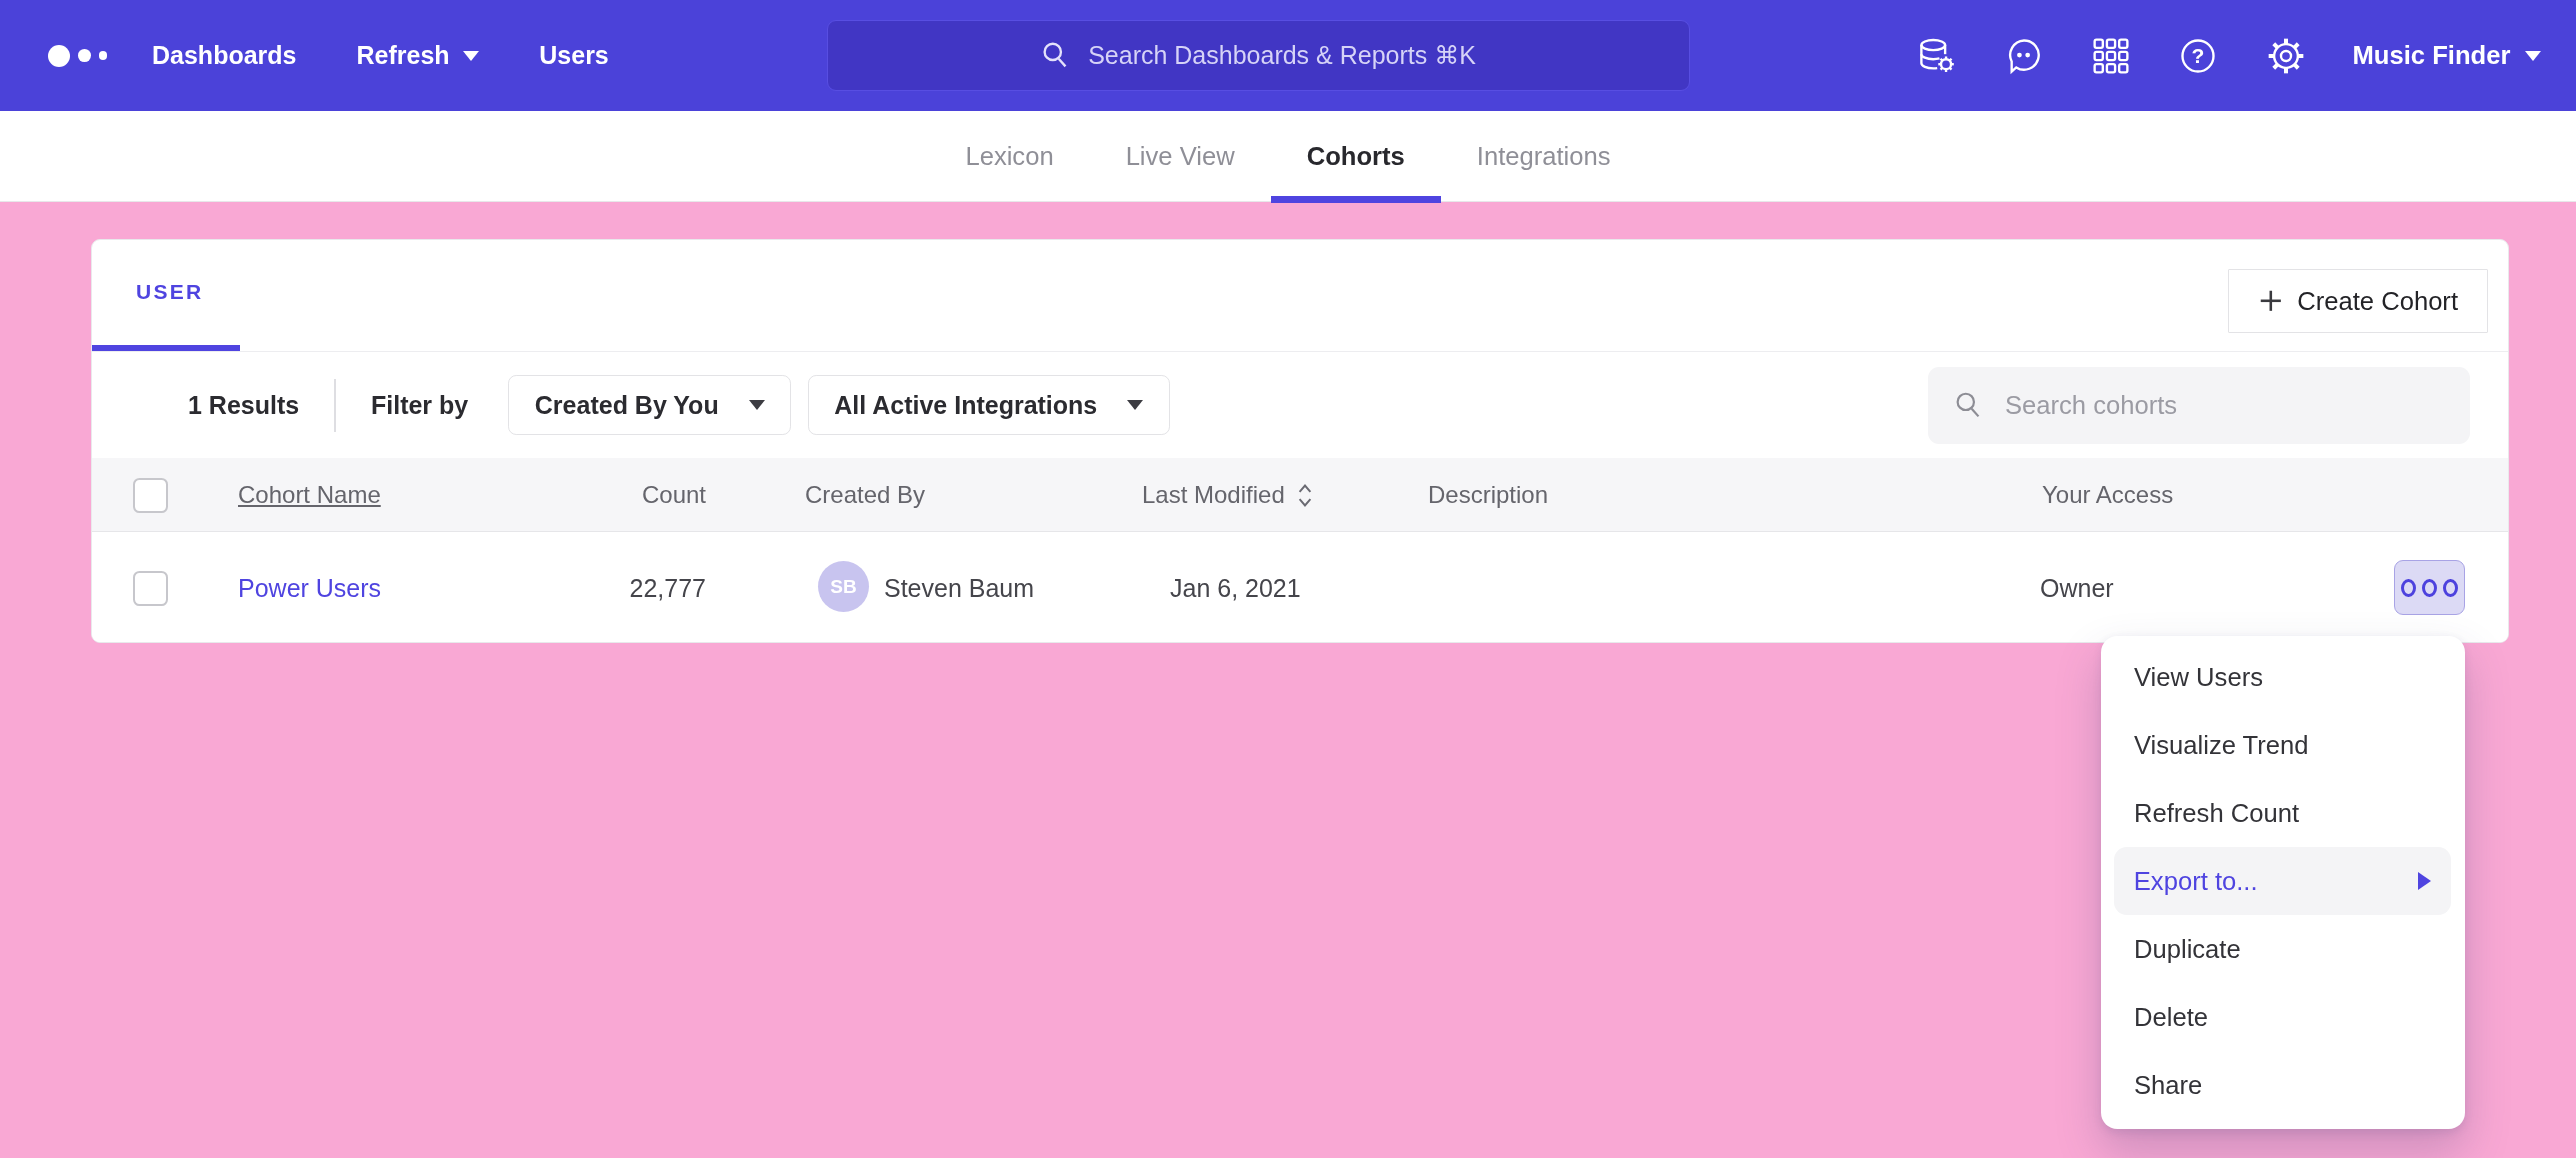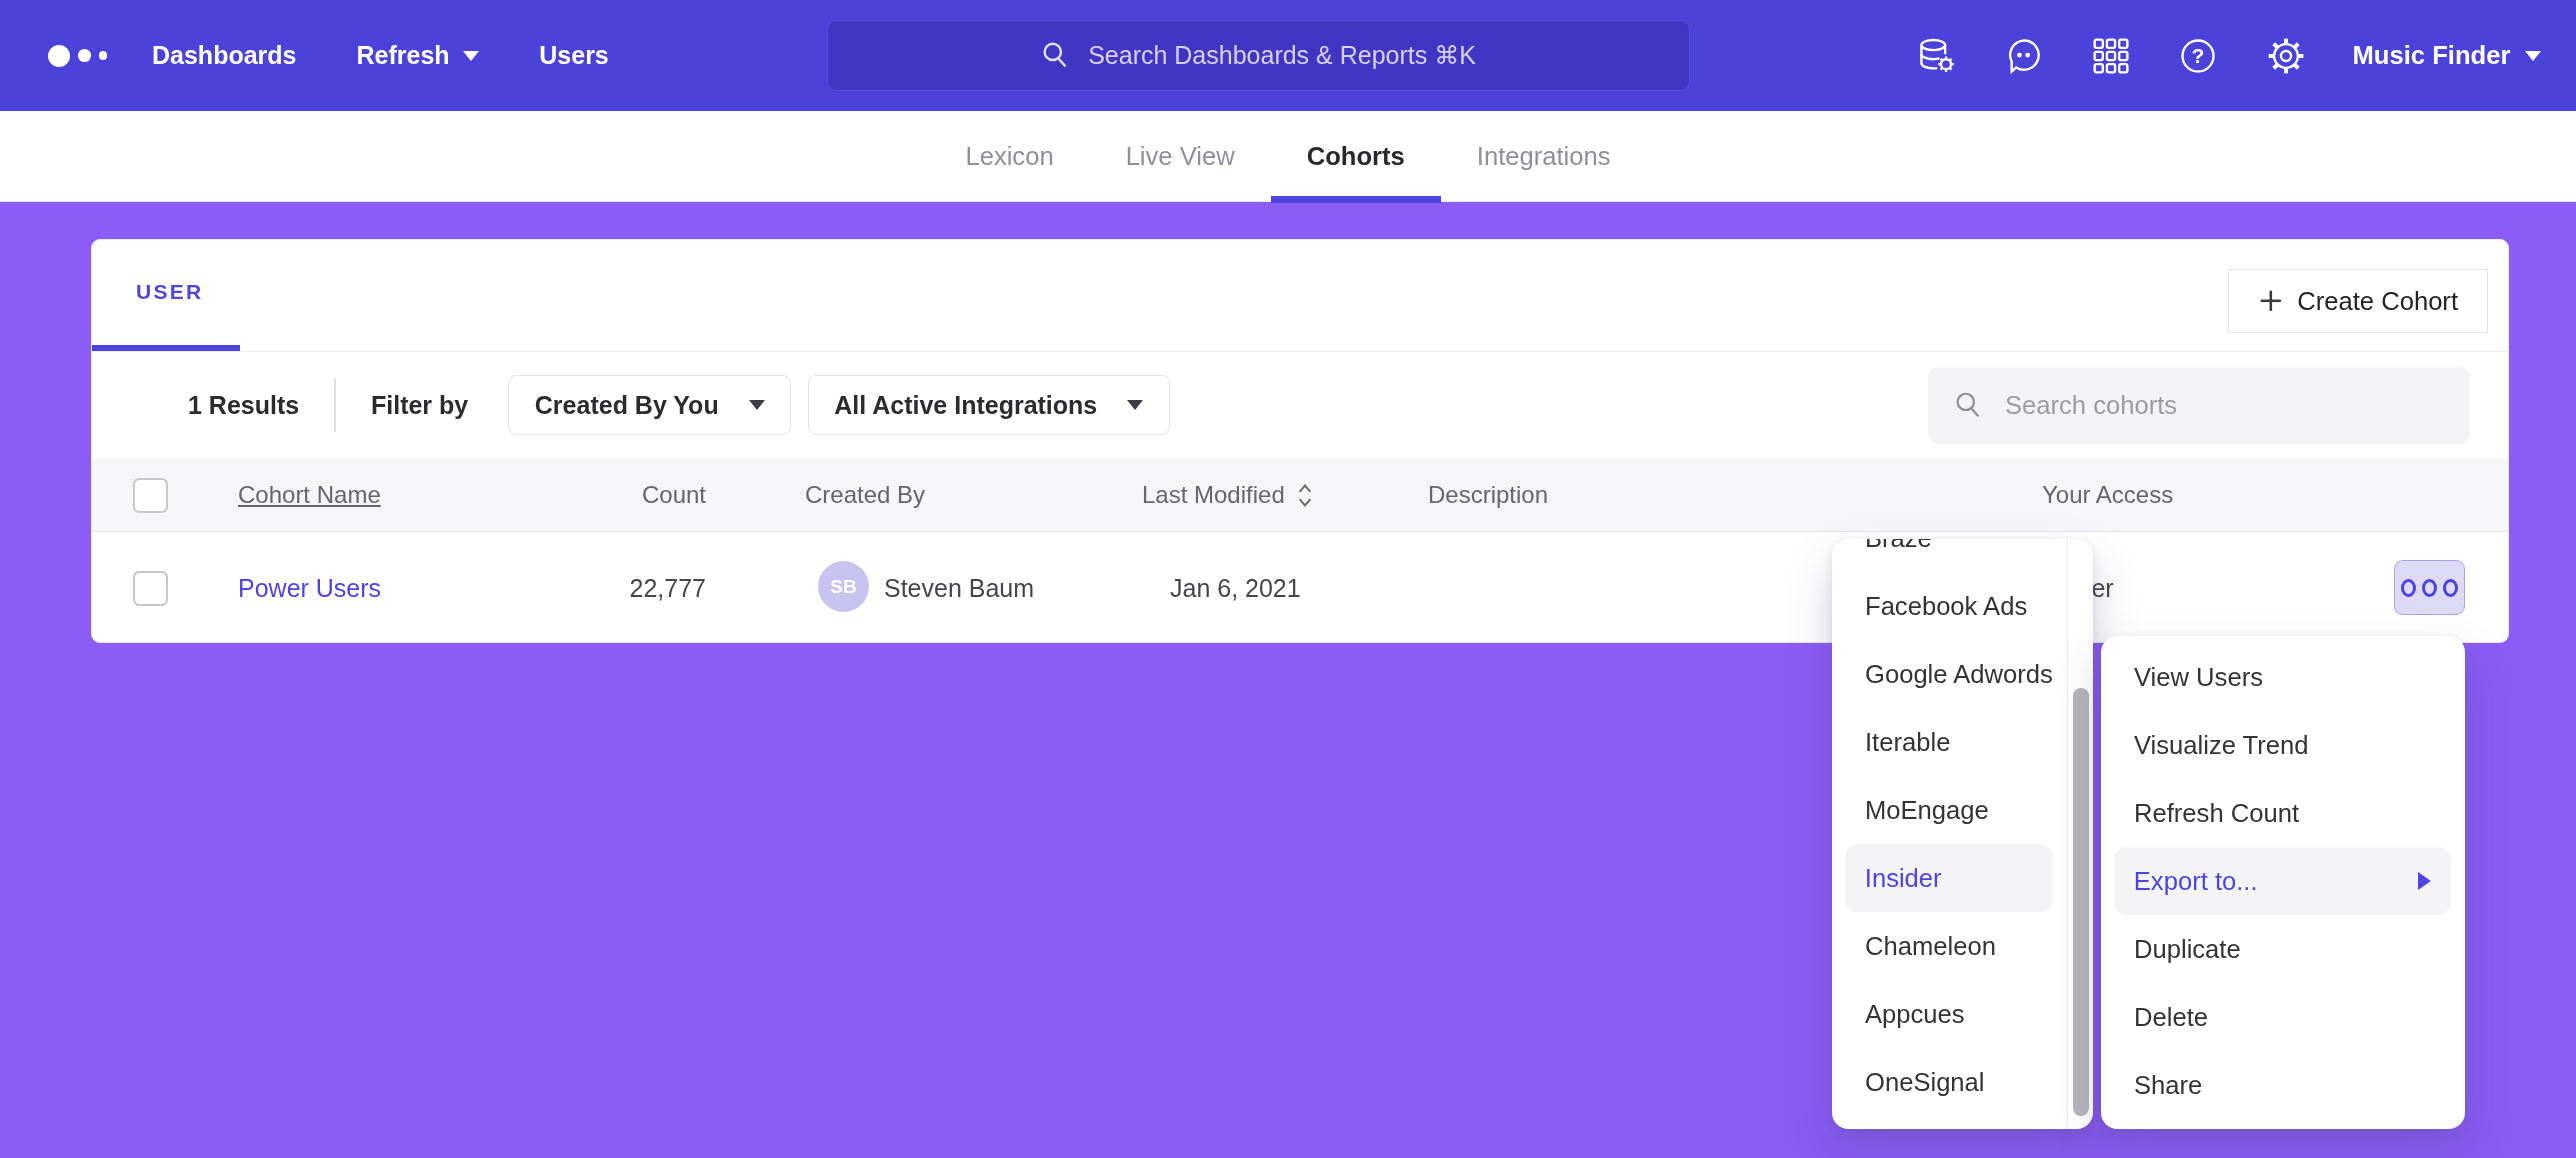--- a/index.html
+++ b/index.html
@@ -1,17 +1,17 @@
 <!DOCTYPE html>
 <html style="font-size:14.6px"><head>
 <meta charset="utf-8">
 <style>
   html,body{margin:0;padding:0;}
   body{font-family:"Liberation Sans","DejaVu Sans",sans-serif;-webkit-font-smoothing:antialiased;}
-  .page{position:relative;width:2576px;height:1158px;overflow:hidden;background:#8b5cf6;}
+  .page{position:relative;width:2576px;height:1158px;overflow:hidden;background:#f9a8d4;}
 
   
   .topbar{position:absolute;top:0;left:0;width:2576px;height:111px;background:#4b42d9;display:flex;align-items:center;}
   .logo{display:flex;align-items:center;gap:8.2px;margin-left:48px;width:80px;cursor:pointer;}
   .logo .d1{width:22px;height:22px;border-radius:50%;background:#fff;}
   .logo .d2{width:12.8px;height:12.8px;border-radius:50%;background:#fff;}
   .logo .d3{width:8.2px;height:8.2px;border-radius:50%;background:#fff;}
   .topnav{display:flex;align-items:center;gap:60px;margin-left:24px;}
   .topnav-item{display:flex;align-items:center;gap:13.7px;color:#fff;font-size:25px;font-weight:600;cursor:pointer;white-space:nowrap;}
   .caret-w{width:0;height:0;border-left:8.2px solid transparent;border-right:8.2px solid transparent;border-top:10px solid #fff;}
@@ -235,35 +235,20 @@
       <span style="position:absolute;left:1078px;top:42px;white-space:nowrap;">Jan 6, 2021</span>
       <span style="position:absolute;left:1948px;top:42px;white-space:nowrap;">Owner</span>
       <button class="ooo-btn">
         <i></i>
           <i></i>
           <i></i>
       </button>
     </div>
   </section>
 
-  <div class="menu submenu">
-    <div class="submenu-list">
-      <div class="menu-item">Braze</div>
-      <div class="menu-item">Facebook Ads</div>
-      <div class="menu-item">Google Adwords</div>
-      <div class="menu-item">Iterable</div>
-      <div class="menu-item">MoEngage</div>
-      <div class="menu-item hl">Insider</div>
-      <div class="menu-item">Chameleon</div>
-      <div class="menu-item">Appcues</div>
-      <div class="menu-item">OneSignal</div>
-    </div>
-    <i class="scroll-divider"></i>
-    <i class="scroll-thumb"></i>
-  </div>
 
   <div class="menu ctxmenu">
     <div class="menu-item">View Users</div>
     <div class="menu-item">Visualize Trend</div>
     <div class="menu-item">Refresh Count</div>
     <div class="menu-item hl">
       <span>Export to...</span>
       <i class="arrow-r"></i>
     </div>
     <div class="menu-item">Duplicate</div>

